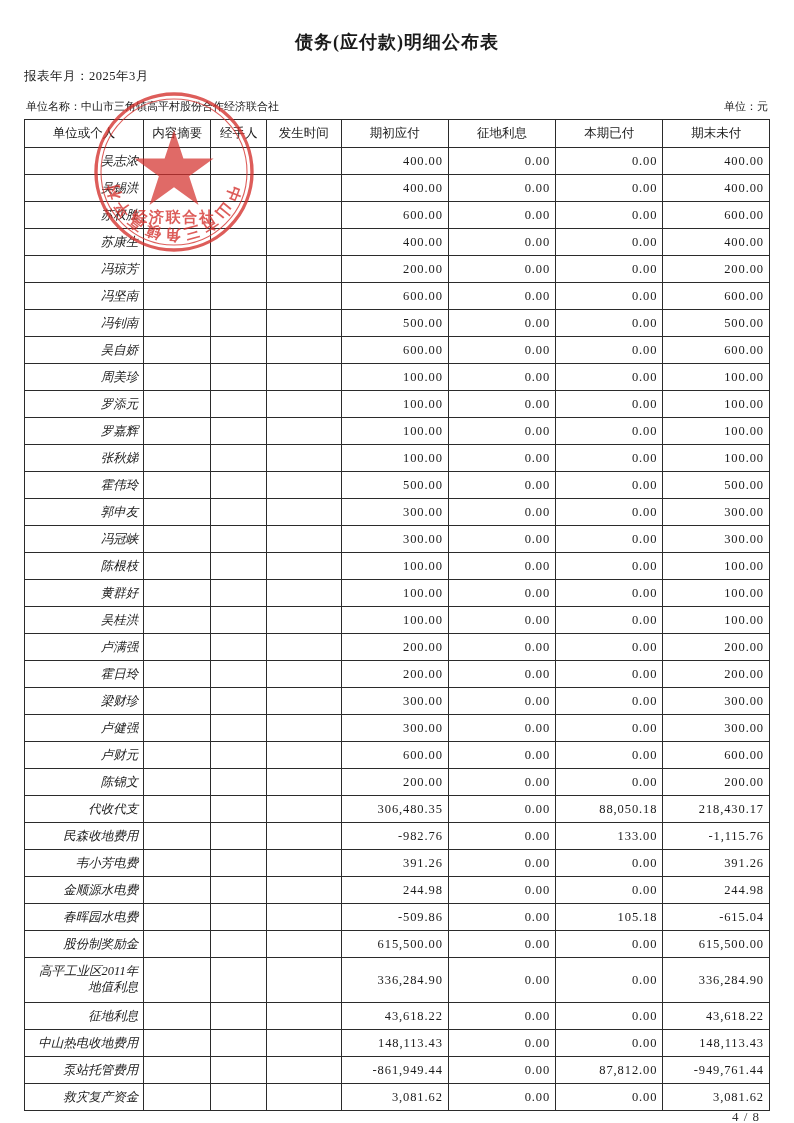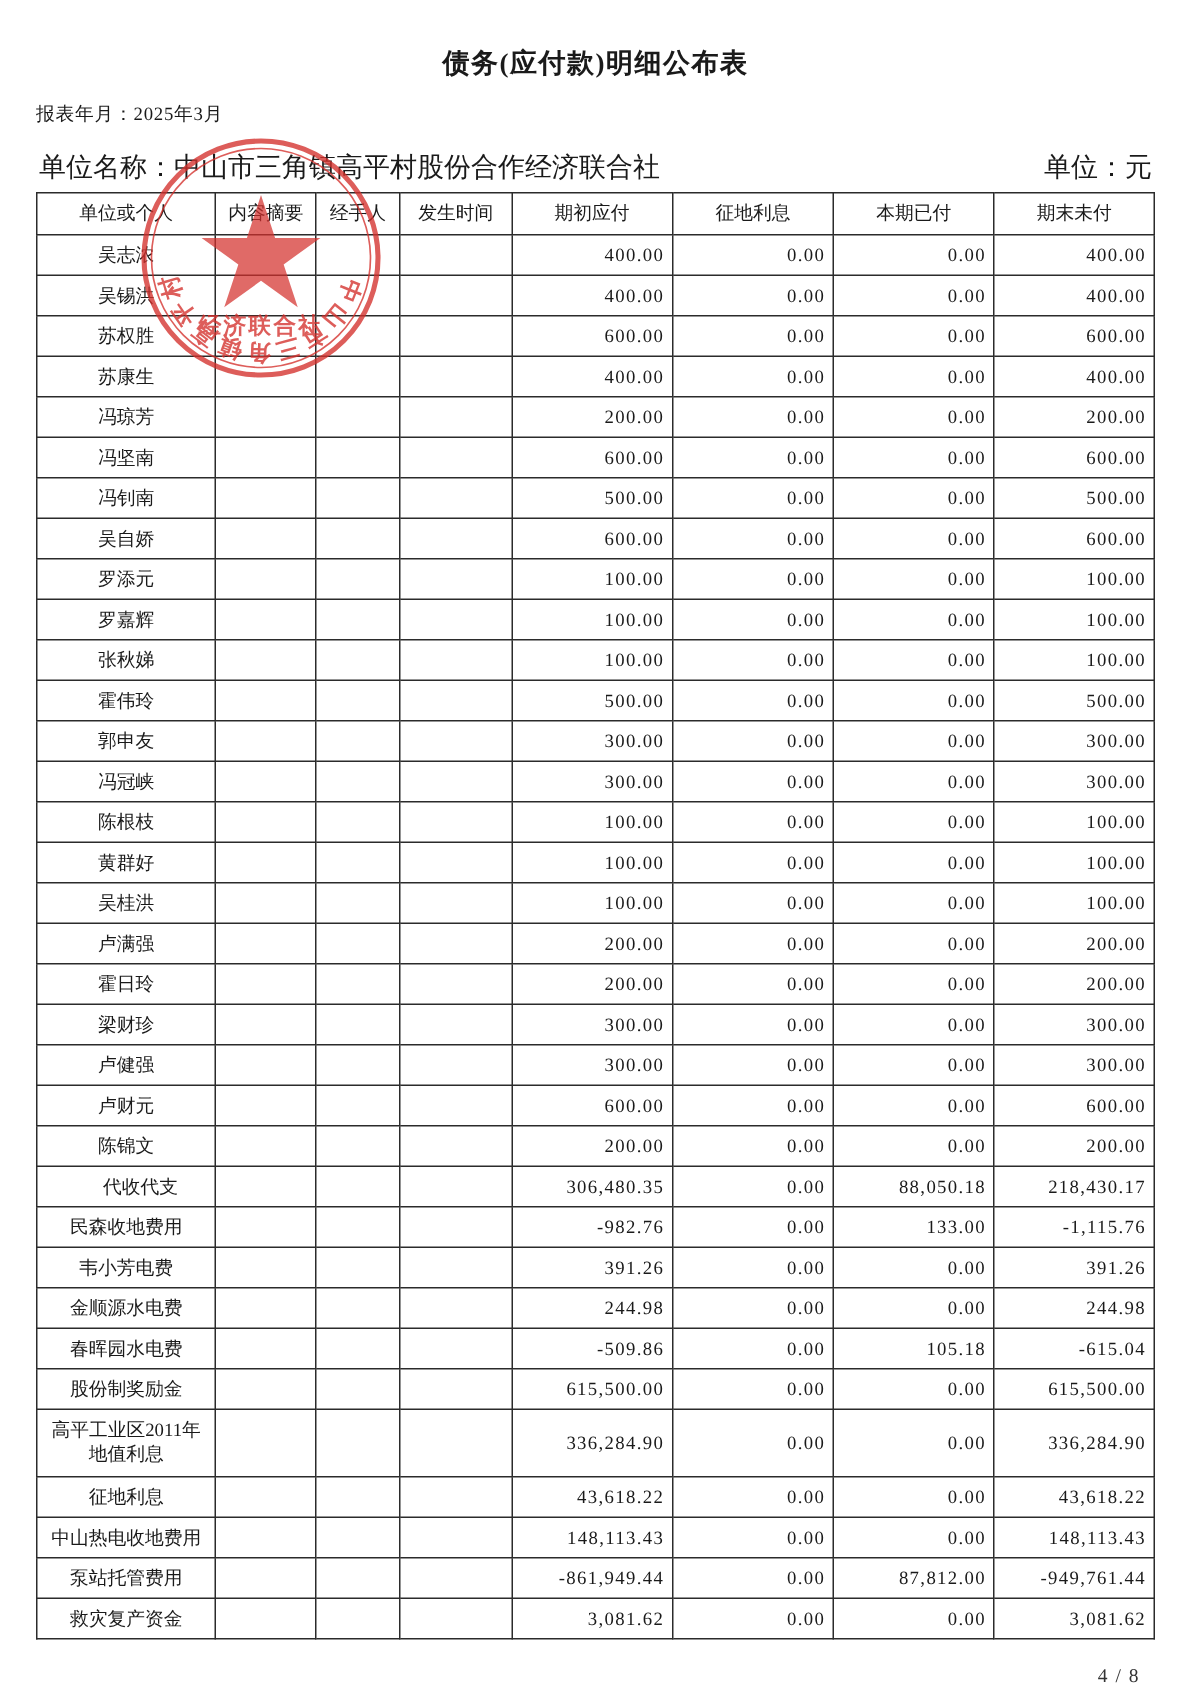--- a/index.html
+++ b/index.html
@@ -33,21 +33,21 @@
   .doc-subtitle {
     text-align: left;
     font-size: 12.5px;
     margin-top: 14px;
     letter-spacing: 0.5px;
   }
   .meta-row {
     display: flex;
     justify-content: space-between;
     align-items: flex-end;
-    font-size: 18px;
+    font-size: 11px;
     margin-top: 14px;
     padding: 0 2px;
   }
   .meta-left { white-space: nowrap; }
   .meta-right { white-space: nowrap; }
 
   table.ledger {
     width: 100%;
     border-collapse: collapse;
     margin-top: 5px;
@@ -59,22 +59,23 @@
     height: 26px;
     padding: 0 5px;
     font-weight: normal;
     font-family: "Liberation Serif", serif;
   }
   table.ledger th {
     text-align: center;
     height: 27px;
   }
   td.name {
-    text-align: center;
+    text-align: right;
     padding-left: 26px;
+    font-style: italic;
   }
   td.name.lvl0 {
     padding-left: 24px;
   }
   td.num {
     text-align: right;
     padding-right: 10px;
     font-family: "Liberation Serif", serif;
     letter-spacing: 0.9px;
   }
@@ -220,20 +221,30 @@
           <td class="name">吴自娇</td>
           <td class="blank"></td>
           <td class="blank"></td>
           <td class="blank"></td>
           <td class="num">600.00</td>
           <td class="num">0.00</td>
           <td class="num">0.00</td>
           <td class="num">600.00</td>
         </tr>
         <tr>
+          <td class="name">周美珍</td>
+          <td class="blank"></td>
+          <td class="blank"></td>
+          <td class="blank"></td>
+          <td class="num">100.00</td>
+          <td class="num">0.00</td>
+          <td class="num">0.00</td>
+          <td class="num">100.00</td>
+        </tr>
+        <tr>
           <td class="name">罗添元</td>
           <td class="blank"></td>
           <td class="blank"></td>
           <td class="blank"></td>
           <td class="num">100.00</td>
           <td class="num">0.00</td>
           <td class="num">0.00</td>
           <td class="num">100.00</td>
         </tr>
         <tr>

